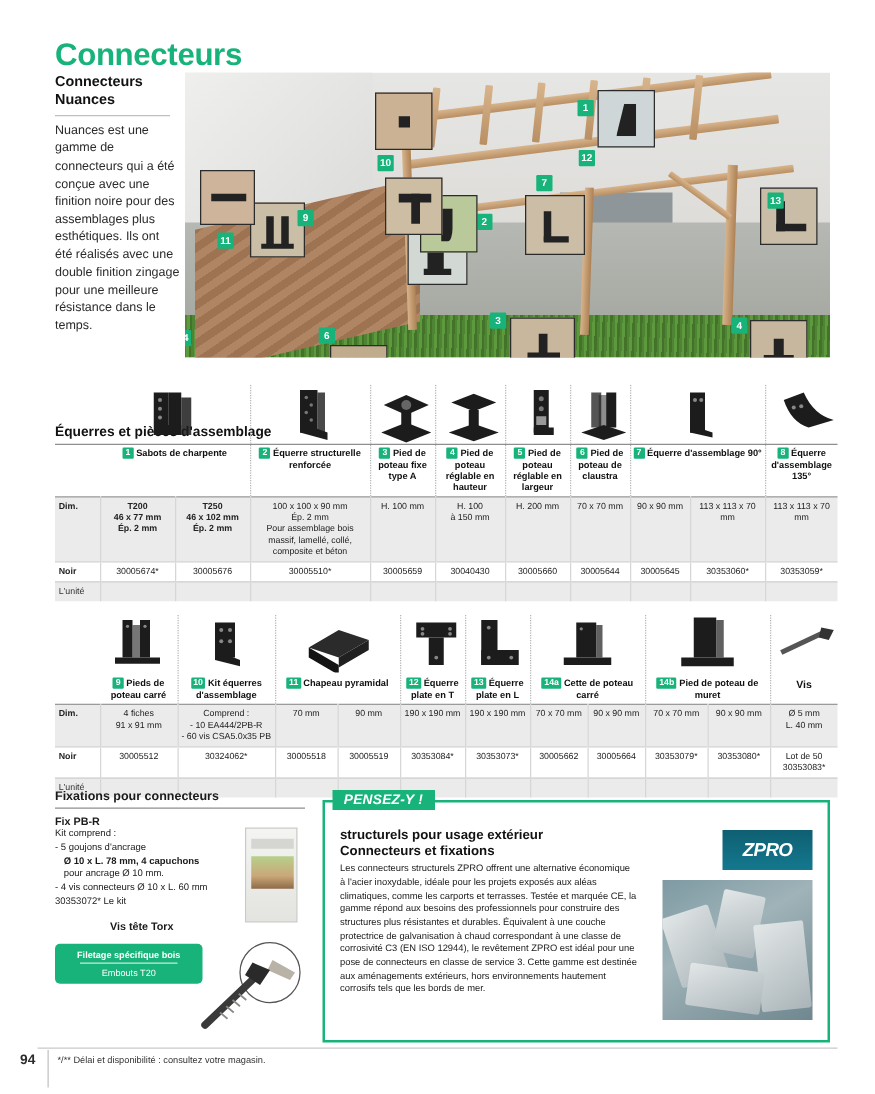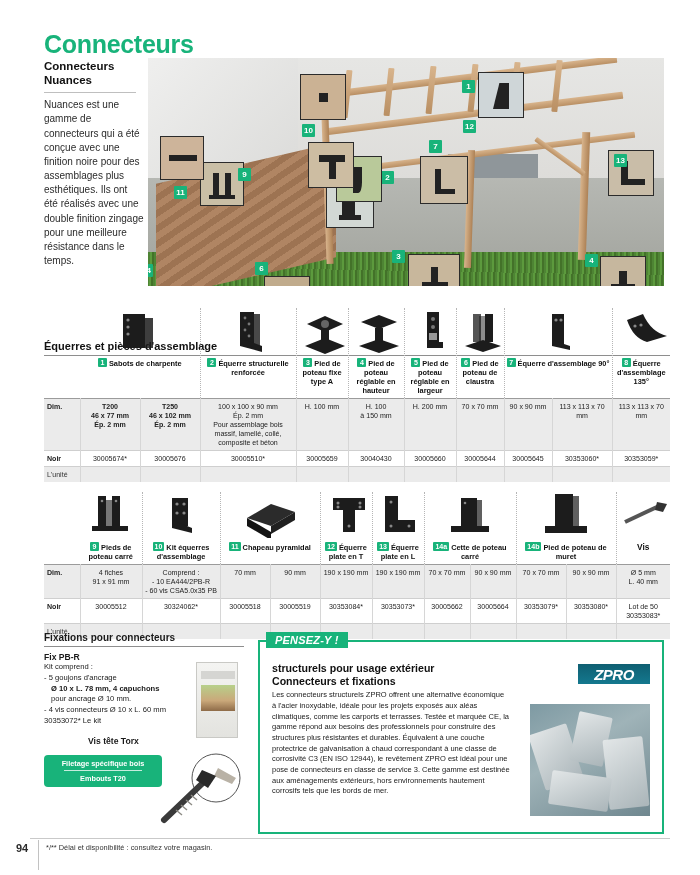--- a/index.html
+++ b/index.html
@@ -94,21 +94,21 @@
   .fix { position:absolute; left:44px; top:632px; width:200px; }
   .fix-head { font-size: 10px; font-weight:bold; border-bottom:1.3px solid #8e8e8e; padding-bottom:3px;}
   .fix-sub { font-size: 8.6px; font-weight:bold; margin-top:5px; }
   .fix-body { font-size: 7.6px; line-height:1.42; }
   .pill {
     margin-top: 9px; background:#18b37a; color:#fff; border-radius:4px;
     width: 118px; padding: 4px 6px; text-align:center;
   }
   .pill .l1 { font-size:7.3px; font-weight:bold; }
   .pill .sep { border-top:1px solid rgba(255,255,255,.75); margin:2.5px 14px; }
-  .pill .l2 { font-size:7.3px; font-weight:bold; }
+  .pill .l2 { font-size:7.3px; font-weight:normal; }
 
   
   .pack {
     position:absolute; left:196px; top:662px; width:42px; height:76px;
     background: linear-gradient(180deg,#f4f4f2,#e3e3df); border:1px solid #c9c9c5;
   }
   .pack .lbl { position:absolute; left:4px; top:8px; width:34px; height:8px; background:#d5d5d2; }
   .pack .pic { position:absolute; left:4px; top:22px; width:34px; height:26px;
     background: linear-gradient(180deg,#b7d08a,#caa87a 60%,#8e6b48); }
   .screw-ill { position:absolute; left:150px; top:752px; width:95px; height:78px; }
@@ -121,21 +121,21 @@
   .pensez-tab {
     position:absolute; left:6px; top:-10px; background:#18b37a; color:#fff;
     font-size:11px; font-weight:bold; font-style:italic; padding:2px 9px; letter-spacing:.2px;
   }
   .pensez-inner { position:absolute; left:12px; top:20px; width:238px; }
   .pz-title { font-size:10.6px; font-weight:bold; line-height:1.25; color:#111; }
   .pz-lead { font-size:8.2px; font-weight:bold; margin-top:4px; padding-top:3px; border-top:1px solid #c4c4c4;}
   .pz-body { font-size:7.5px; line-height:1.42; margin-top:2px; }
 
   .zpro-logo {
-    position:absolute; right:12px; top:22px; width:72px; height:20px;
+    position:absolute; right:12px; top:22px; width:72px; height:32px;
     background: linear-gradient(180deg,#0f5f72,#14788e);
     display:flex; align-items:center; justify-content:center;
   }
   .zpro-logo span { color:#fff; font-size:15px; font-weight:bold; font-style:italic; letter-spacing:-.5px; }
   .zpro-photo {
     position:absolute; right:12px; top:62px; width:120px; height:112px;
     background: linear-gradient(150deg,#7e9aa3 0%,#9fb3b8 40%,#6f878f 100%);
     overflow:hidden;
   }
   .zpro-photo .plate { position:absolute; background: linear-gradient(150deg,#e2e6e7,#aab5b9); border-radius:2px; }

